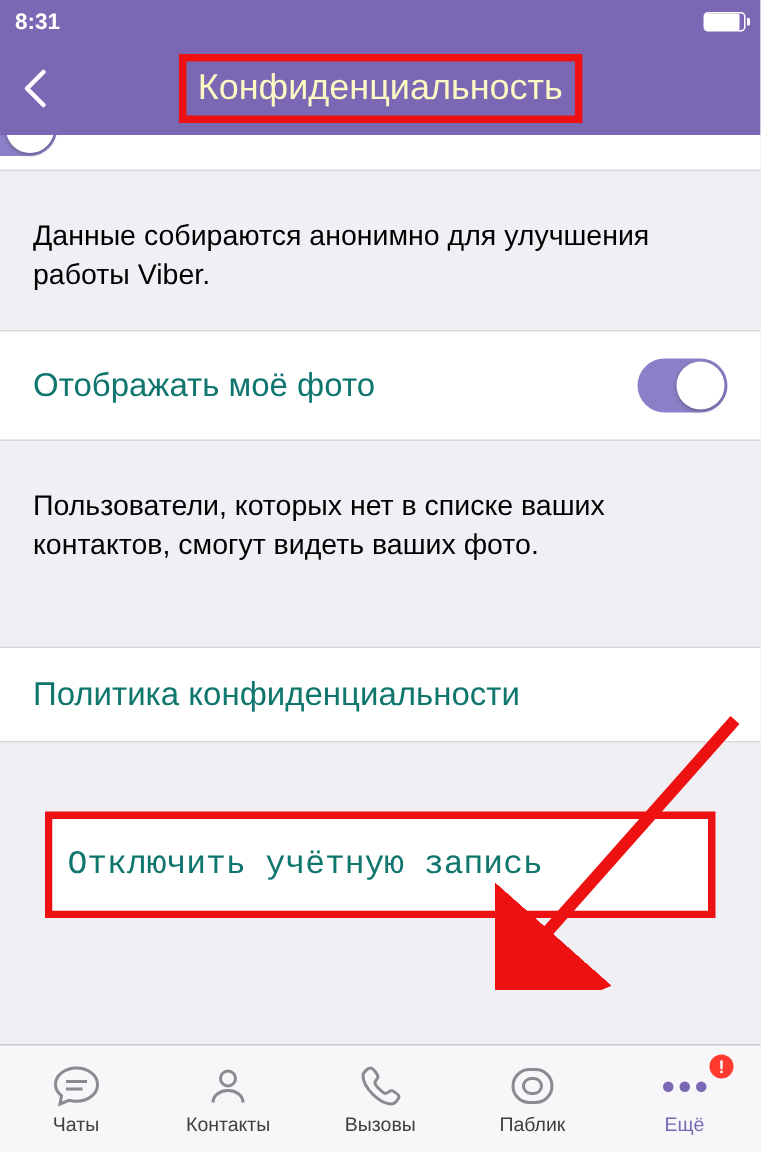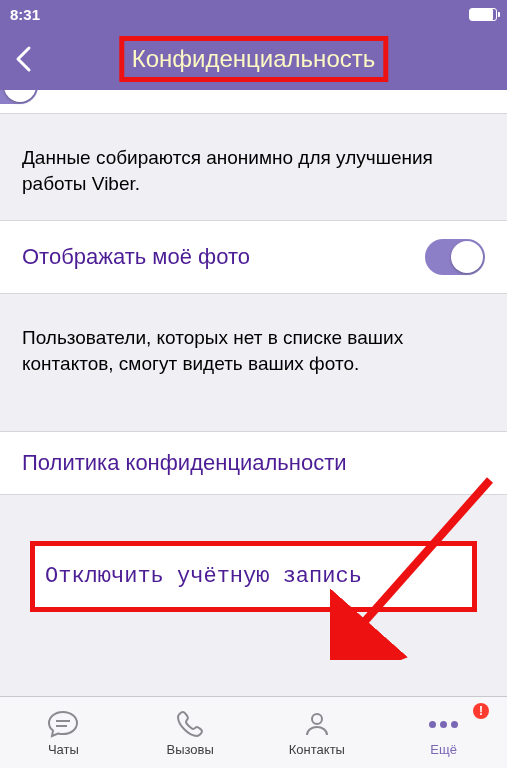--- a/index.html
+++ b/index.html
@@ -75,21 +75,21 @@
 
     .row {
       background: #fff;
       border-top: 1px solid #d6d6db;
       border-bottom: 1px solid #d6d6db;
       padding: 18px 22px;
       display: flex;
       align-items: center;
       justify-content: space-between;
       font-size: 22px;
-      color: #4c1d95;
+      color: #0f766e;
     }
 
     .toggle {
       width: 60px;
       height: 36px;
       background: #8d7fc7;
       border-radius: 18px;
       position: relative;
     }
     .toggle .knob {
@@ -232,33 +232,42 @@
           <path fill="none" stroke="#8a8a8f" stroke-width="2" d="M16 3C8 3 2 8 2 14c0 3 1.5 5.6 4 7.5L5 27l6-2.5c1.6.4 3.3.6 5 .6 8 0 14-5 14-11S24 3 16 3z"></path>
           <line x1="9" y1="12" x2="23" y2="12" stroke="#8a8a8f" stroke-width="2"></line>
           <line x1="9" y1="17" x2="20" y2="17" stroke="#8a8a8f" stroke-width="2"></line>
         </svg>
     </div>
     <span>Чаты</span>
   </div>
   <div class="tab">
     <div class="tab-icon">
       <svg width="30" height="30" viewBox="0 0 30 30">
-          <path fill="none" stroke="#8a8a8f" stroke-width="2" d="M8 3c-2 0-5 3-5 5 0 8 11 19 19 19 2 0 5-3 5-5 0-1-4-4-5-4s-3 2-4 2-7-5-7-7 2-3 2-4-3-6-5-6z"></path>
-        </svg>
-    </div>
-    <span>Вызовы</span>
-  </div>
-  <div class="tab">
-    <div class="tab-icon">
-      <svg width="30" height="30" viewBox="0 0 30 30">
           <circle cx="15" cy="10" r="5" fill="none" stroke="#8a8a8f" stroke-width="2"></circle>
           <path d="M5 26c0-5 5-8 10-8s10 3 10 8" fill="none" stroke="#8a8a8f" stroke-width="2"></path>
         </svg>
     </div>
     <span>Контакты</span>
+  </div>
+  <div class="tab">
+    <div class="tab-icon">
+      <svg width="30" height="30" viewBox="0 0 30 30">
+          <path fill="none" stroke="#8a8a8f" stroke-width="2" d="M8 3c-2 0-5 3-5 5 0 8 11 19 19 19 2 0 5-3 5-5 0-1-4-4-5-4s-3 2-4 2-7-5-7-7 2-3 2-4-3-6-5-6z"></path>
+        </svg>
+    </div>
+    <span>Вызовы</span>
+  </div>
+  <div class="tab">
+    <div class="tab-icon">
+      <svg width="32" height="28" viewBox="0 0 32 28">
+          <rect x="3" y="3" width="26" height="22" rx="11" fill="none" stroke="#8a8a8f" stroke-width="2"></rect>
+          <rect x="10" y="9" width="12" height="10" rx="5" fill="none" stroke="#8a8a8f" stroke-width="2"></rect>
+        </svg>
+    </div>
+    <span>Паблик</span>
   </div>
   <div class="tab active">
     <div class="tab-icon">
       <div class="more-dots">
           <span></span>
           <span></span>
           <span></span>
         </div>
     </div>
     <span>Ещё</span>

